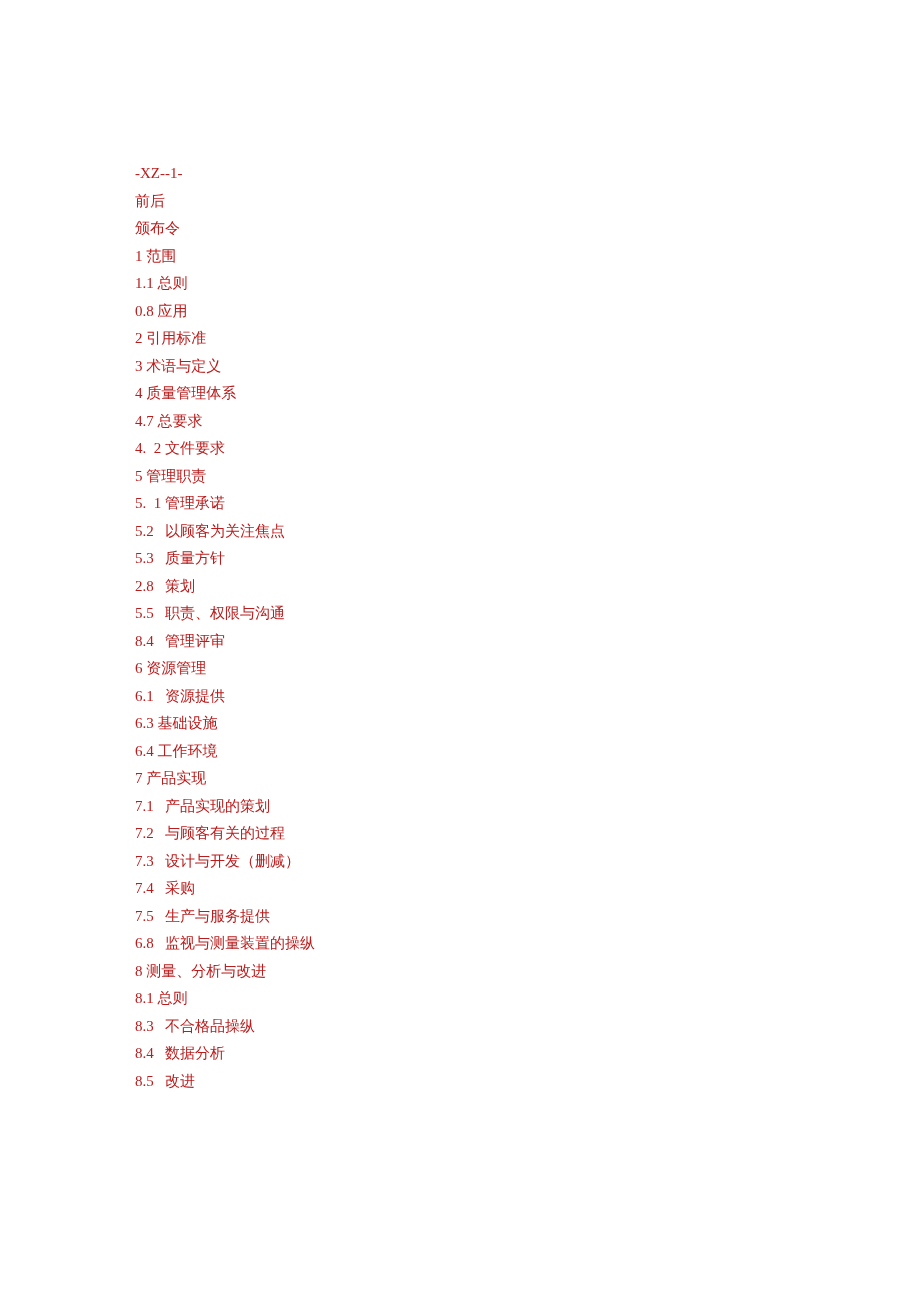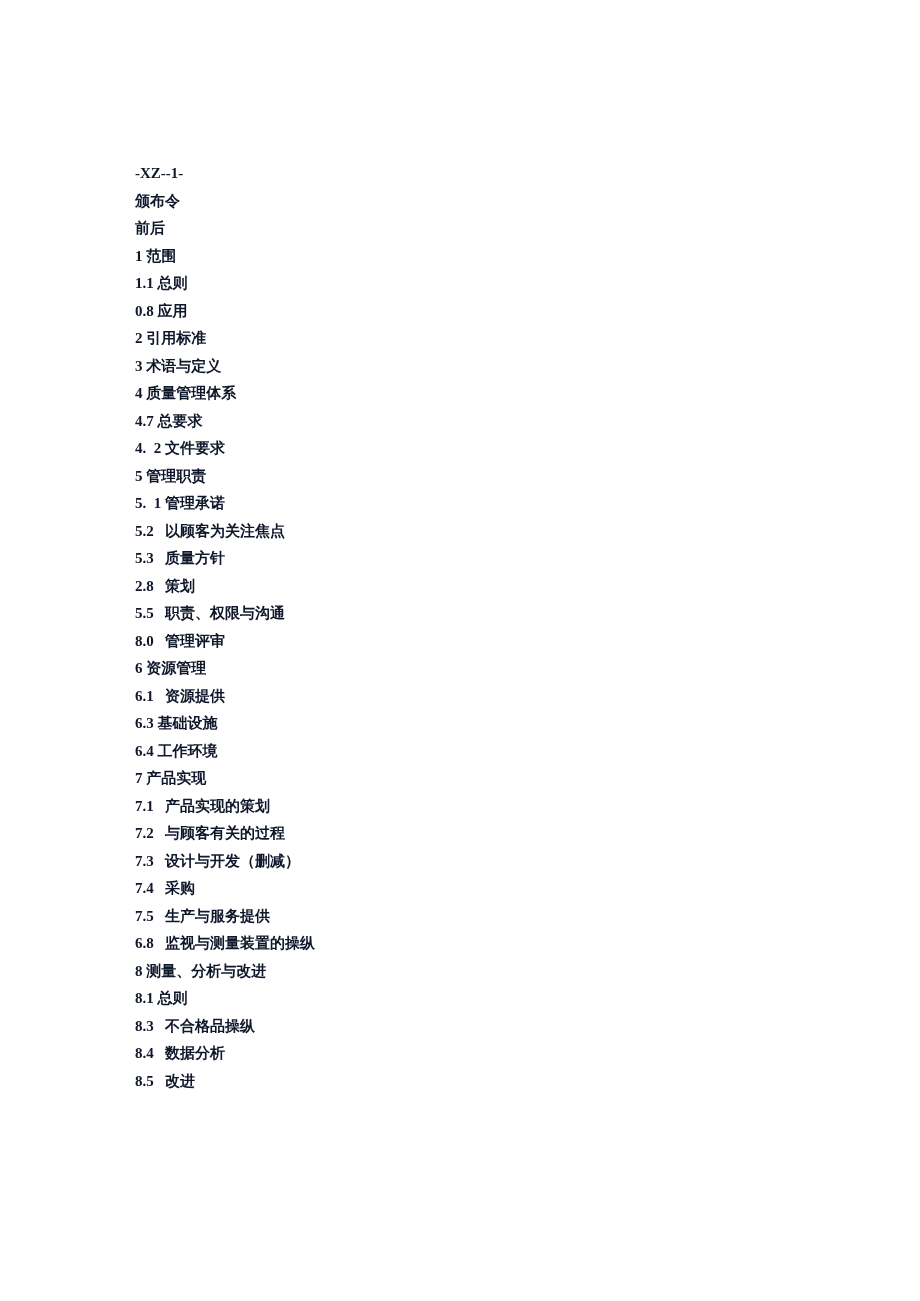--- a/index.html
+++ b/index.html
@@ -10,49 +10,48 @@
     body {
       background: #ffffff;
       font-family: "SimSun", "宋体", serif;
       width: 920px;
       height: 1301px;
       padding: 160px 0 0 135px;
     }
     .content {
       font-size: 15px;
       line-height: 27.5px;
-      color: #0f172a;
-      font-weight: bold;
+      color: #b91c1c;
     }
     .toc-line {
       white-space: pre;
     }
   </style>
 </head>
 <body>
 
 <div class="content">
   <div class="toc-line">-XZ--1-</div>
+  <div class="toc-line">前后</div>
   <div class="toc-line">颁布令</div>
-  <div class="toc-line">前后</div>
   <div class="toc-line">1 范围</div>
   <div class="toc-line">1.1 总则</div>
   <div class="toc-line">0.8 应用</div>
   <div class="toc-line">2 引用标准</div>
   <div class="toc-line">3 术语与定义</div>
   <div class="toc-line">4 质量管理体系</div>
   <div class="toc-line">4.7 总要求</div>
   <div class="toc-line">4.  2 文件要求</div>
   <div class="toc-line">5 管理职责</div>
   <div class="toc-line">5.  1 管理承诺</div>
   <div class="toc-line">5.2   以顾客为关注焦点</div>
   <div class="toc-line">5.3   质量方针</div>
   <div class="toc-line">2.8   策划</div>
   <div class="toc-line">5.5   职责、权限与沟通</div>
-  <div class="toc-line">8.0   管理评审</div>
+  <div class="toc-line">8.4   管理评审</div>
   <div class="toc-line">6 资源管理</div>
   <div class="toc-line">6.1   资源提供</div>
   <div class="toc-line">6.3 基础设施</div>
   <div class="toc-line">6.4 工作环境</div>
   <div class="toc-line">7 产品实现</div>
   <div class="toc-line">7.1   产品实现的策划</div>
   <div class="toc-line">7.2   与顾客有关的过程</div>
   <div class="toc-line">7.3   设计与开发（删减）</div>
   <div class="toc-line">7.4   采购</div>
   <div class="toc-line">7.5   生产与服务提供</div>

